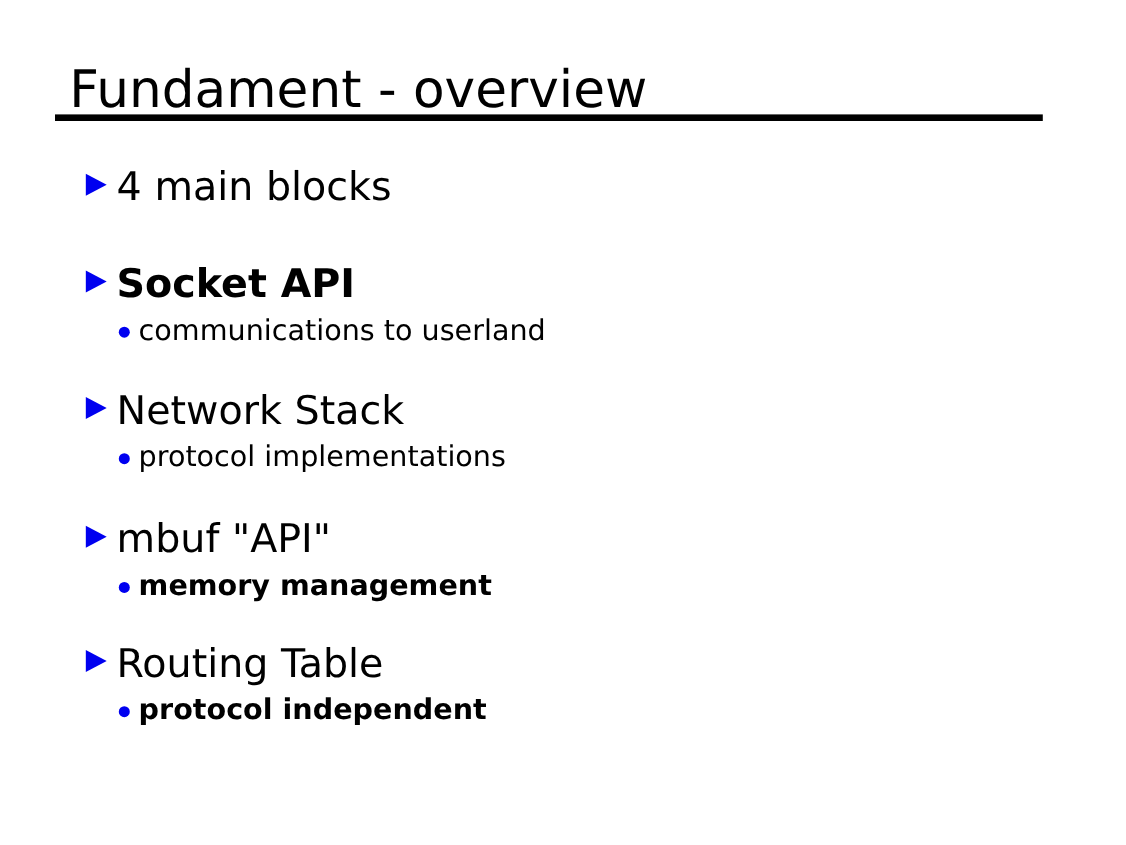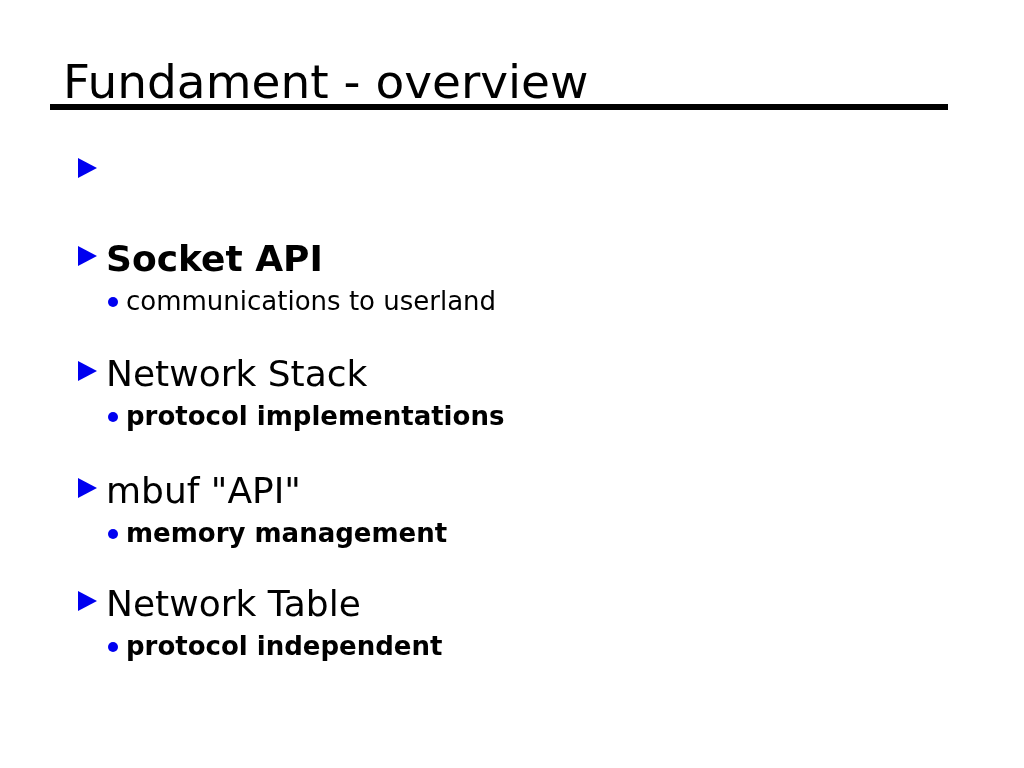--- a/index.html
+++ b/index.html
@@ -70,23 +70,23 @@
     margin-left:18px;
   }
 </style>
 </head>
 <body>
 
 <div class="slide">
   <div class="title">Fundament - overview</div>
   <div class="rule"></div>
   <div id="items">
-      <div class="item-row" style="top: 153px;"><span class="tri"></span></div>
+      <div class="item-row" style="top: 153px;"><span class="tri"></span><span class="heading-text">4 main blocks</span></div>
       <div class="item-row" style="top: 241px; font-weight: bold;"><span class="tri"></span><span class="heading-text">Socket API</span></div>
       <div class="sub-row" style="top: 288px;"><span class="dot"></span><span class="sub-text">communications to userland</span></div>
       <div class="item-row" style="top: 356px;"><span class="tri"></span><span class="heading-text">Network Stack</span></div>
-      <div class="sub-row" style="top: 403px; font-weight: bold;"><span class="dot"></span><span class="sub-text">protocol implementations</span></div>
+      <div class="sub-row" style="top: 403px;"><span class="dot"></span><span class="sub-text">protocol implementations</span></div>
       <div class="item-row" style="top: 473px;"><span class="tri"></span><span class="heading-text">mbuf "API"</span></div>
       <div class="sub-row" style="top: 520px; font-weight: bold;"><span class="dot"></span><span class="sub-text">memory management</span></div>
-      <div class="item-row" style="top: 586px;"><span class="tri"></span><span class="heading-text">Network Table</span></div>
+      <div class="item-row" style="top: 586px;"><span class="tri"></span><span class="heading-text">Routing Table</span></div>
       <div class="sub-row" style="top: 633px; font-weight: bold;"><span class="dot"></span><span class="sub-text">protocol independent</span></div>
     </div>
 </div>
 
 </body></html>

